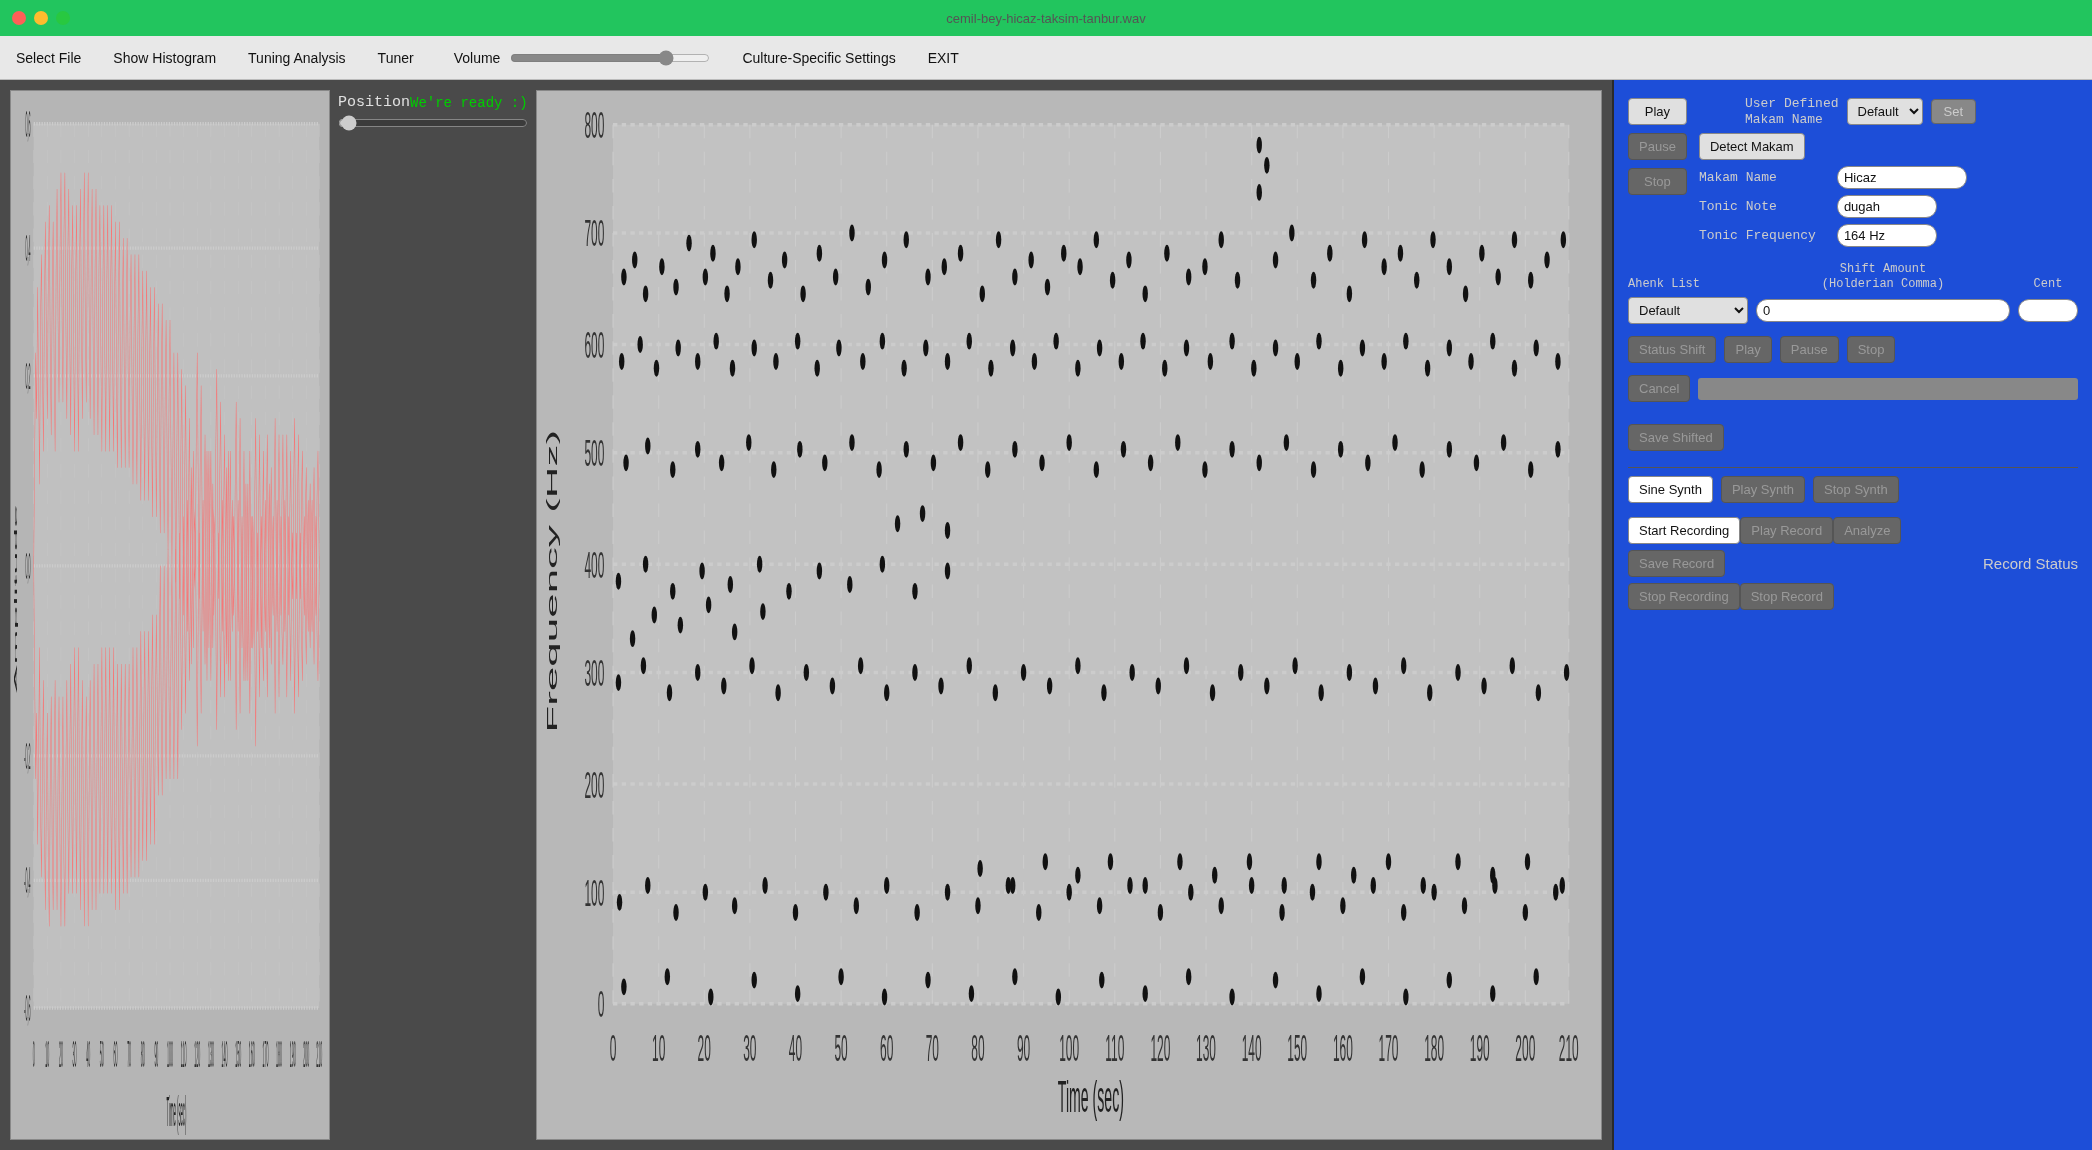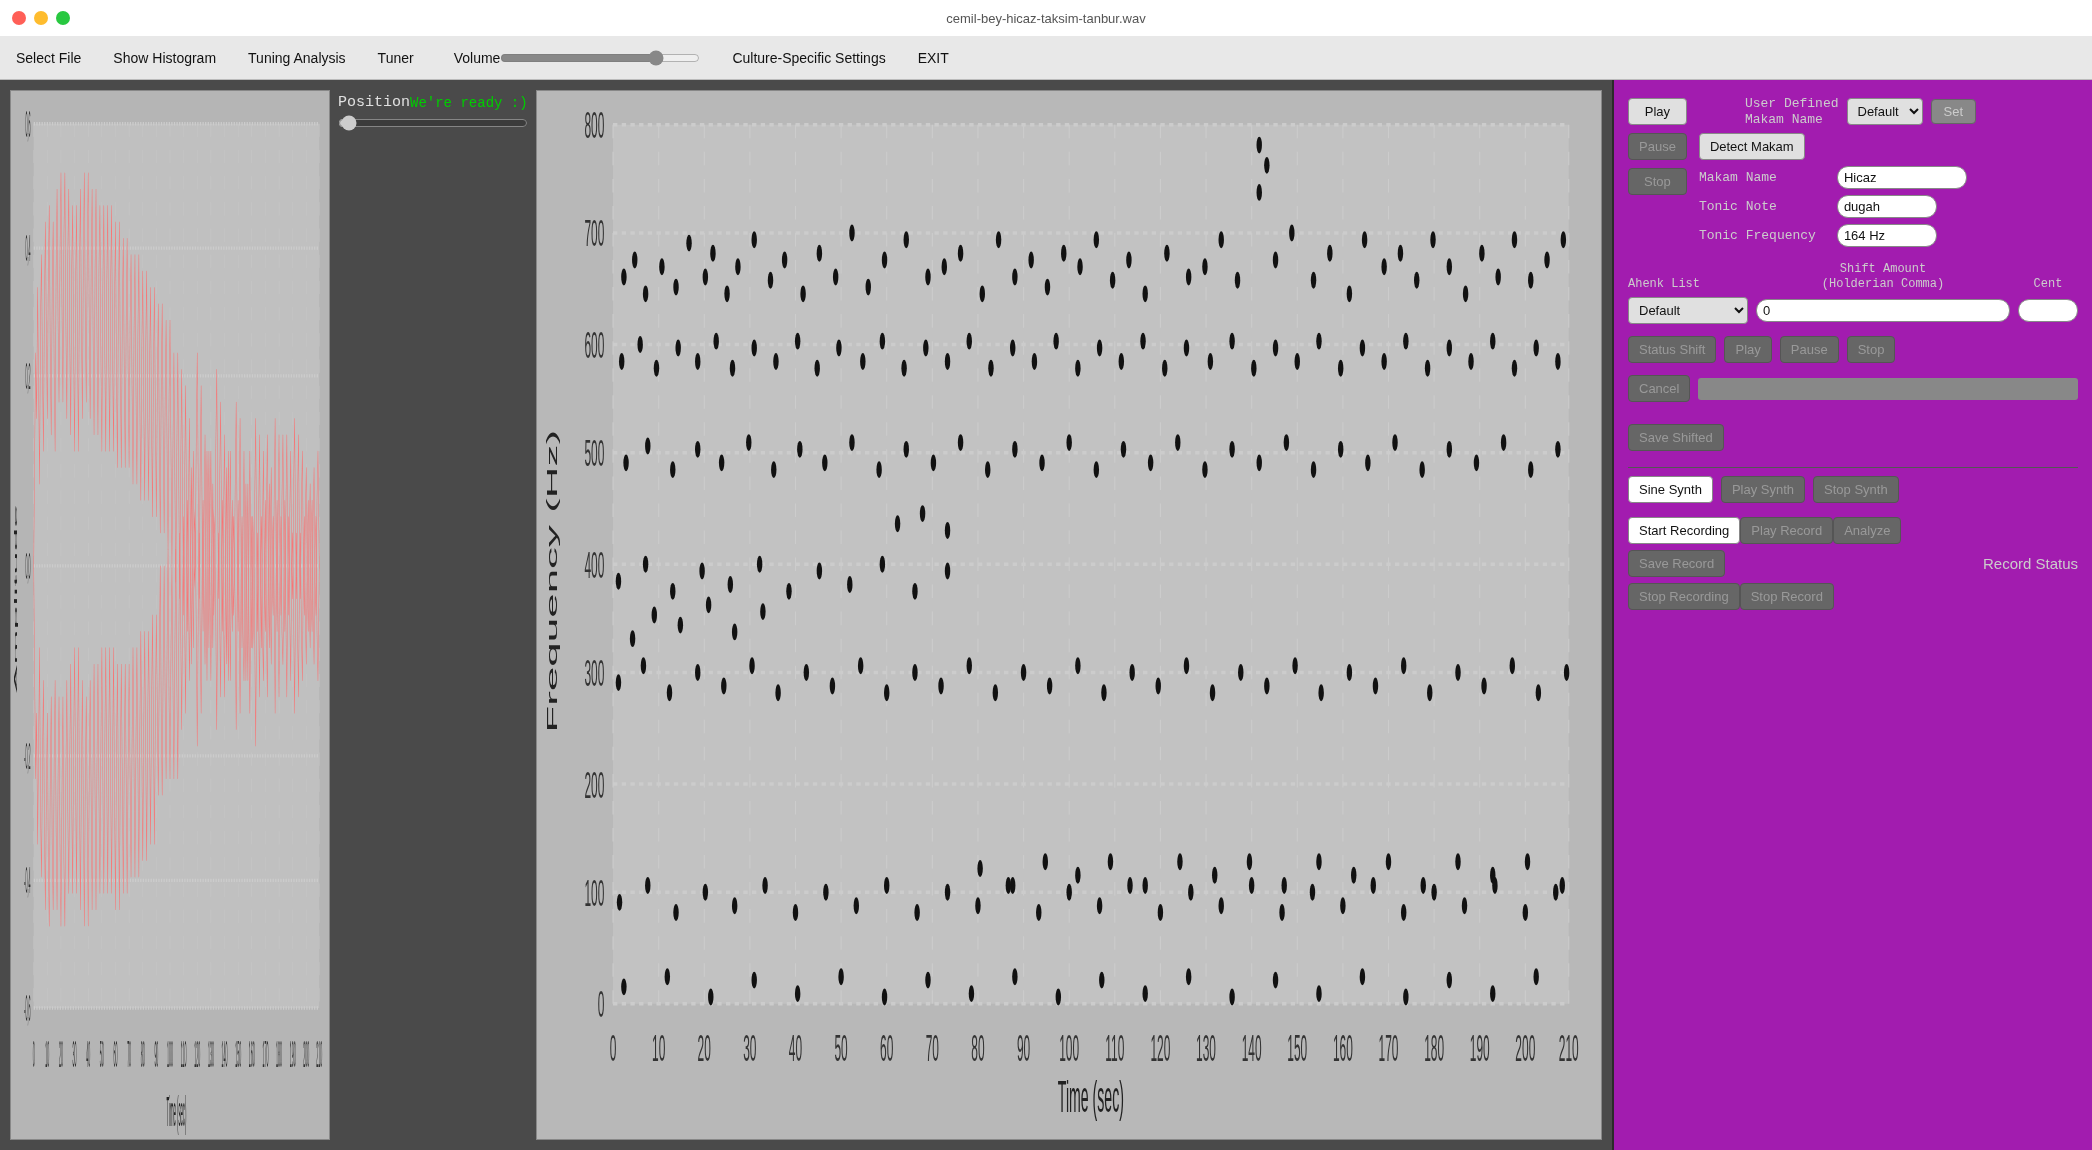--- a/index.html
+++ b/index.html
@@ -7,21 +7,21 @@
       background: #3c3c3c;
       font-family: 'Courier New', Courier, monospace;
       font-size: 13px;
       color: #e0e0e0;
       width: 2092px;
       height: 1150px;
       overflow: hidden;
     }
     
     .titlebar {
-      background: #ffffff;
+      background: #22c55e;
       height: 36px;
       display: flex;
       align-items: center;
       justify-content: center;
       position: relative;
     }
     .titlebar-title {
       color: #555;
       font-size: 13px;
       font-family: -apple-system, sans-serif;
@@ -54,20 +54,21 @@
     }
     .menu-item {
       color: #111;
       font-size: 14px;
       font-family: -apple-system, sans-serif;
       cursor: pointer;
       white-space: nowrap;
     }
     .volume-section {
       display: flex;
+      gap: 10px;
       margin-left: 8px;
     }
     .volume-label { color: #111; font-size: 14px; font-family: -apple-system, sans-serif; }
     .volume-slider {
       width: 200px;
       accent-color: #888;
     }
 
     
     .main-layout {
@@ -117,21 +118,21 @@
     .freq-container {
       background: #b8b8b8;
       border: 1px solid #888;
       position: relative;
       flex: 1;
     }
 
     
     .right-panel {
       width: 480px;
-      background: #a21caf;
+      background: #1d4ed8;
       padding: 16px 14px;
       display: flex;
       flex-direction: column;
       gap: 10px;
       border-left: 2px solid #2a2a2a;
     }
 
     
     .btn {
       border-radius: 4px;

